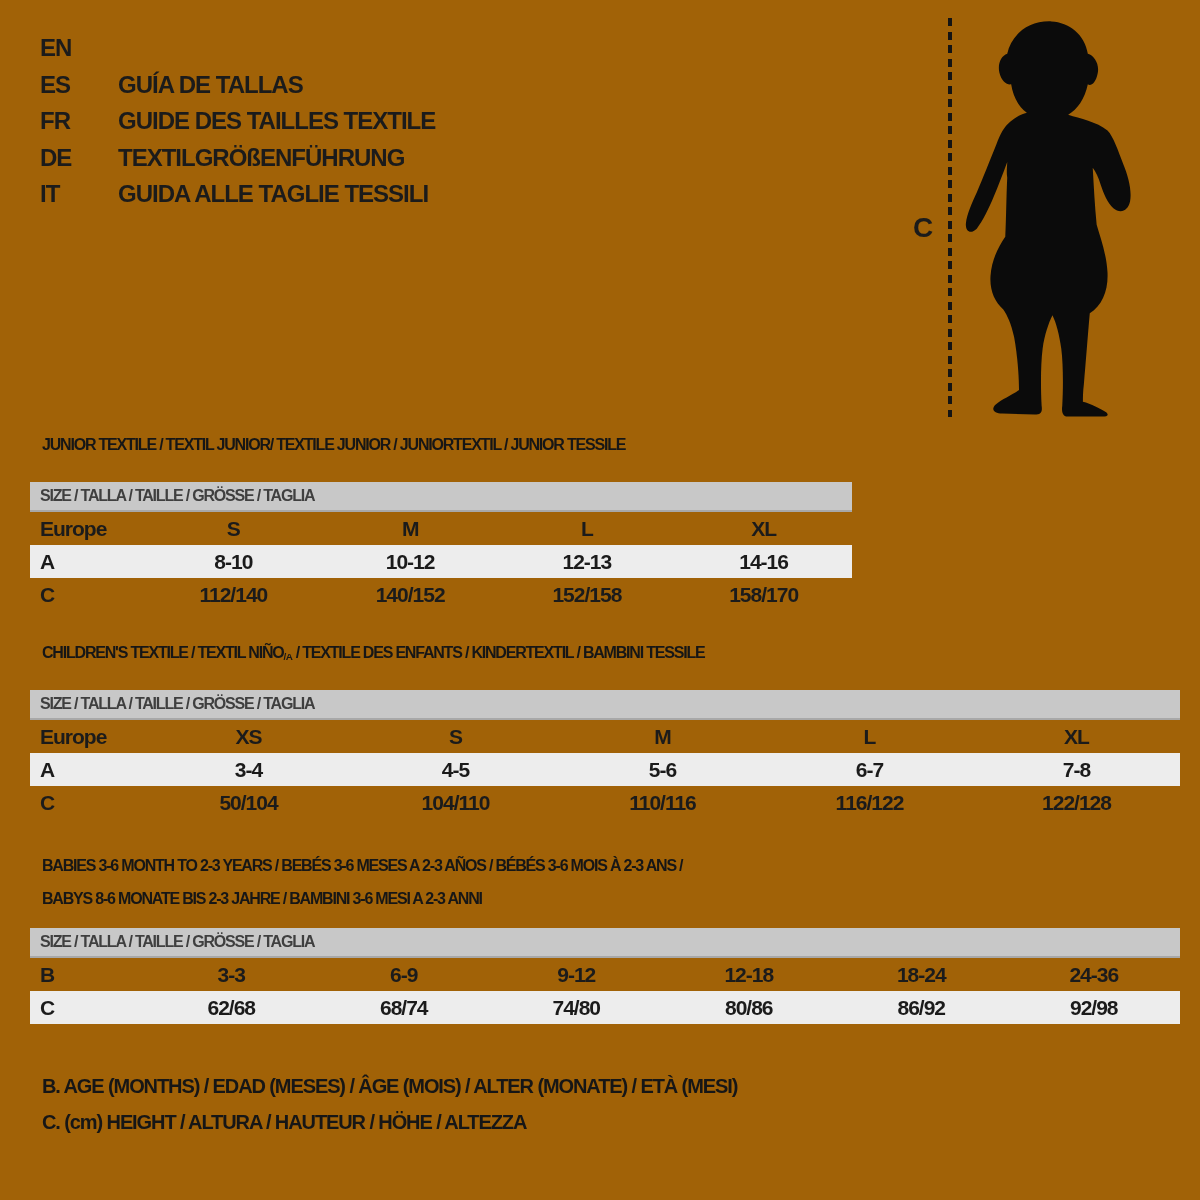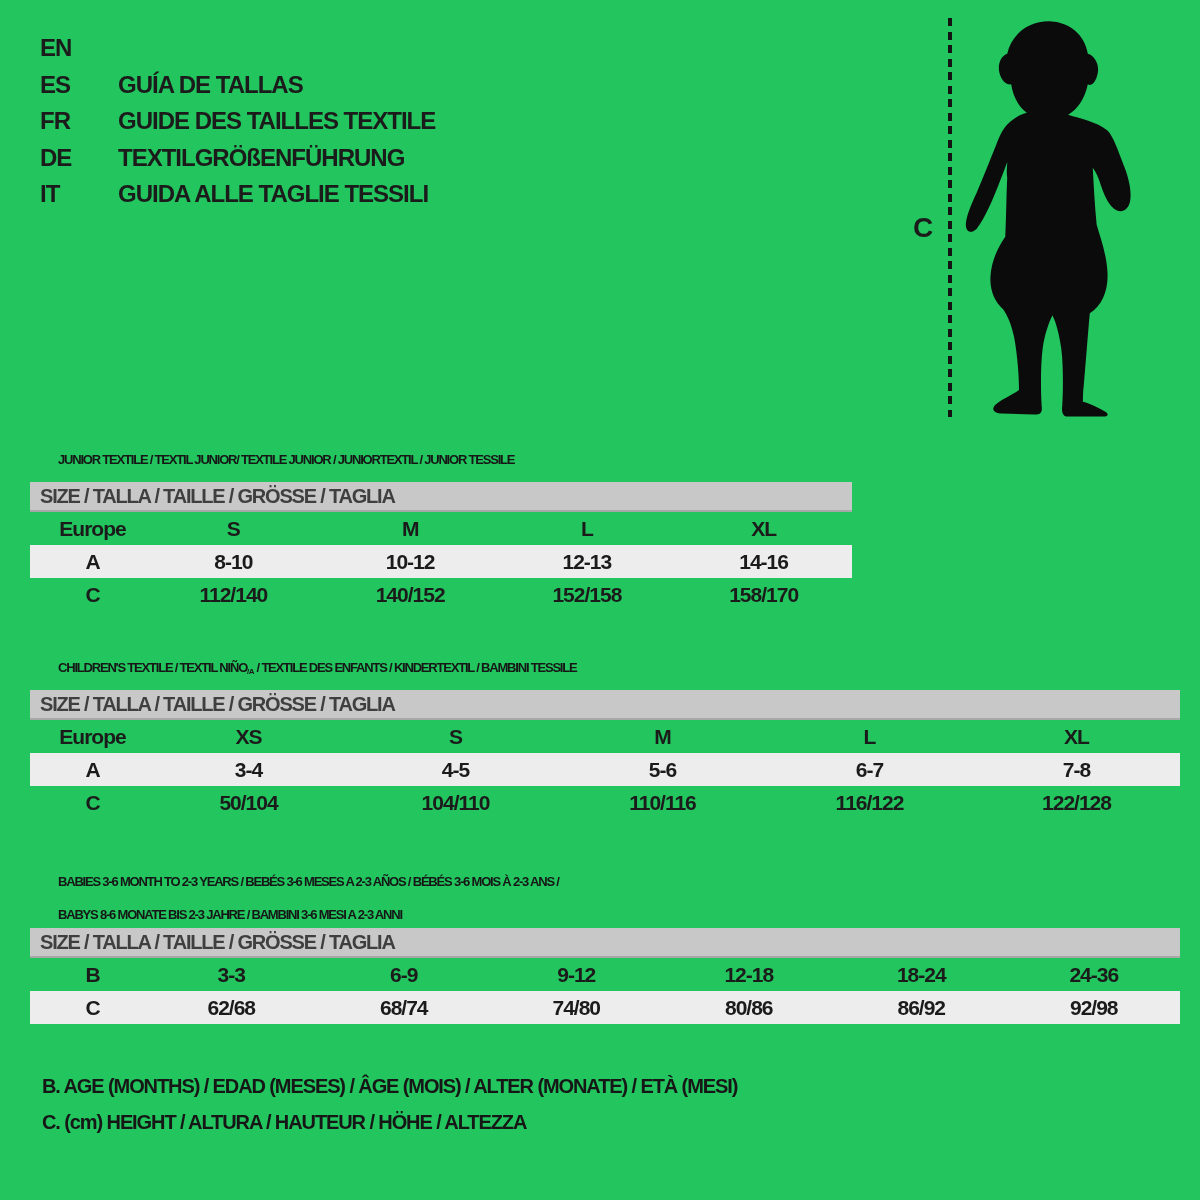--- a/index.html
+++ b/index.html
@@ -1,51 +1,51 @@
 <!DOCTYPE html>
 <html><head>
 <meta charset="utf-8">
 <style>
   html,body{margin:0;padding:0;}
   body{width:1200px;height:1200px;background:#ffffff;
        font-family:"Liberation Sans", sans-serif;color:#1b1b1b;}
-  .page{position:relative;width:1200px;height:1200px;background:#22c55e;overflow:hidden;}
+  .page{position:relative;width:1200px;height:1200px;background:#a16207;overflow:hidden;}
 
   
   .langs{position:absolute;left:40px;top:30px;}
   .lang-row{display:flex;height:36.5px;align-items:center;
             font-weight:bold;font-size:24px;letter-spacing:-1px;white-space:nowrap;}
   .lang-code{width:78px;flex:0 0 78px;}
 
   
   .dash-line{position:absolute;left:948px;top:18px;width:4px;height:399px;
              background:repeating-linear-gradient(to bottom,#141414 0 8px,transparent 8px 13.5px);}
   .fig-label{position:absolute;left:913px;top:212px;font-size:28px;font-weight:bold;}
   .toddler-svg{position:absolute;left:963px;top:15px;width:172px;height:405px;}
 
   
-  .heading{position:absolute;left:42px;margin:16px;font-size:13px;font-weight:bold;
+  .heading{position:absolute;left:42px;margin:0;font-size:16px;font-weight:bold;
            letter-spacing:-1.2px;white-space:nowrap;color:#161616;}
   .heading-junior{top:436px;}
   .heading-children{top:644px;}
   .heading-babies{top:849px;line-height:33px;}
   .nino-sub{font-size:0.62em;vertical-align:-0.25em;letter-spacing:-0.5px;}
 
   
   .sg-table{position:absolute;left:30px;}
   .t-junior{top:482px;width:822px;}
   .t-children{top:690px;width:1150px;}
   .t-babies{top:928px;width:1150px;}
   .size-bar{height:28px;line-height:28px;background:#c8c8c8;color:#3f3f3f;
-            padding-left:10px;font-size:20px;font-weight:bold;letter-spacing:-1.2px;
+            padding-left:10px;font-size:16px;font-weight:bold;letter-spacing:-1.2px;
             border-bottom:2px solid #a8a8a8;}
   .trow{display:flex;height:33px;align-items:center;font-weight:bold;
         font-size:21px;letter-spacing:-1px;white-space:nowrap;}
   .trow.shaded{background:#ededed;}
-  .tlabel{flex:0 0 115px;width:115px;padding-left:10px;box-sizing:border-box;text-align:center;}
+  .tlabel{flex:0 0 115px;width:115px;padding-left:10px;box-sizing:border-box;text-align:left;}
   .tcell{flex:1;text-align:center;}
 
   
   .footnotes{position:absolute;left:42px;top:1068px;}
   .footnote{font-size:20px;font-weight:bold;letter-spacing:-1.1px;
             line-height:36px;white-space:nowrap;color:#161616;}
 </style>
 </head>
 <body>
 

